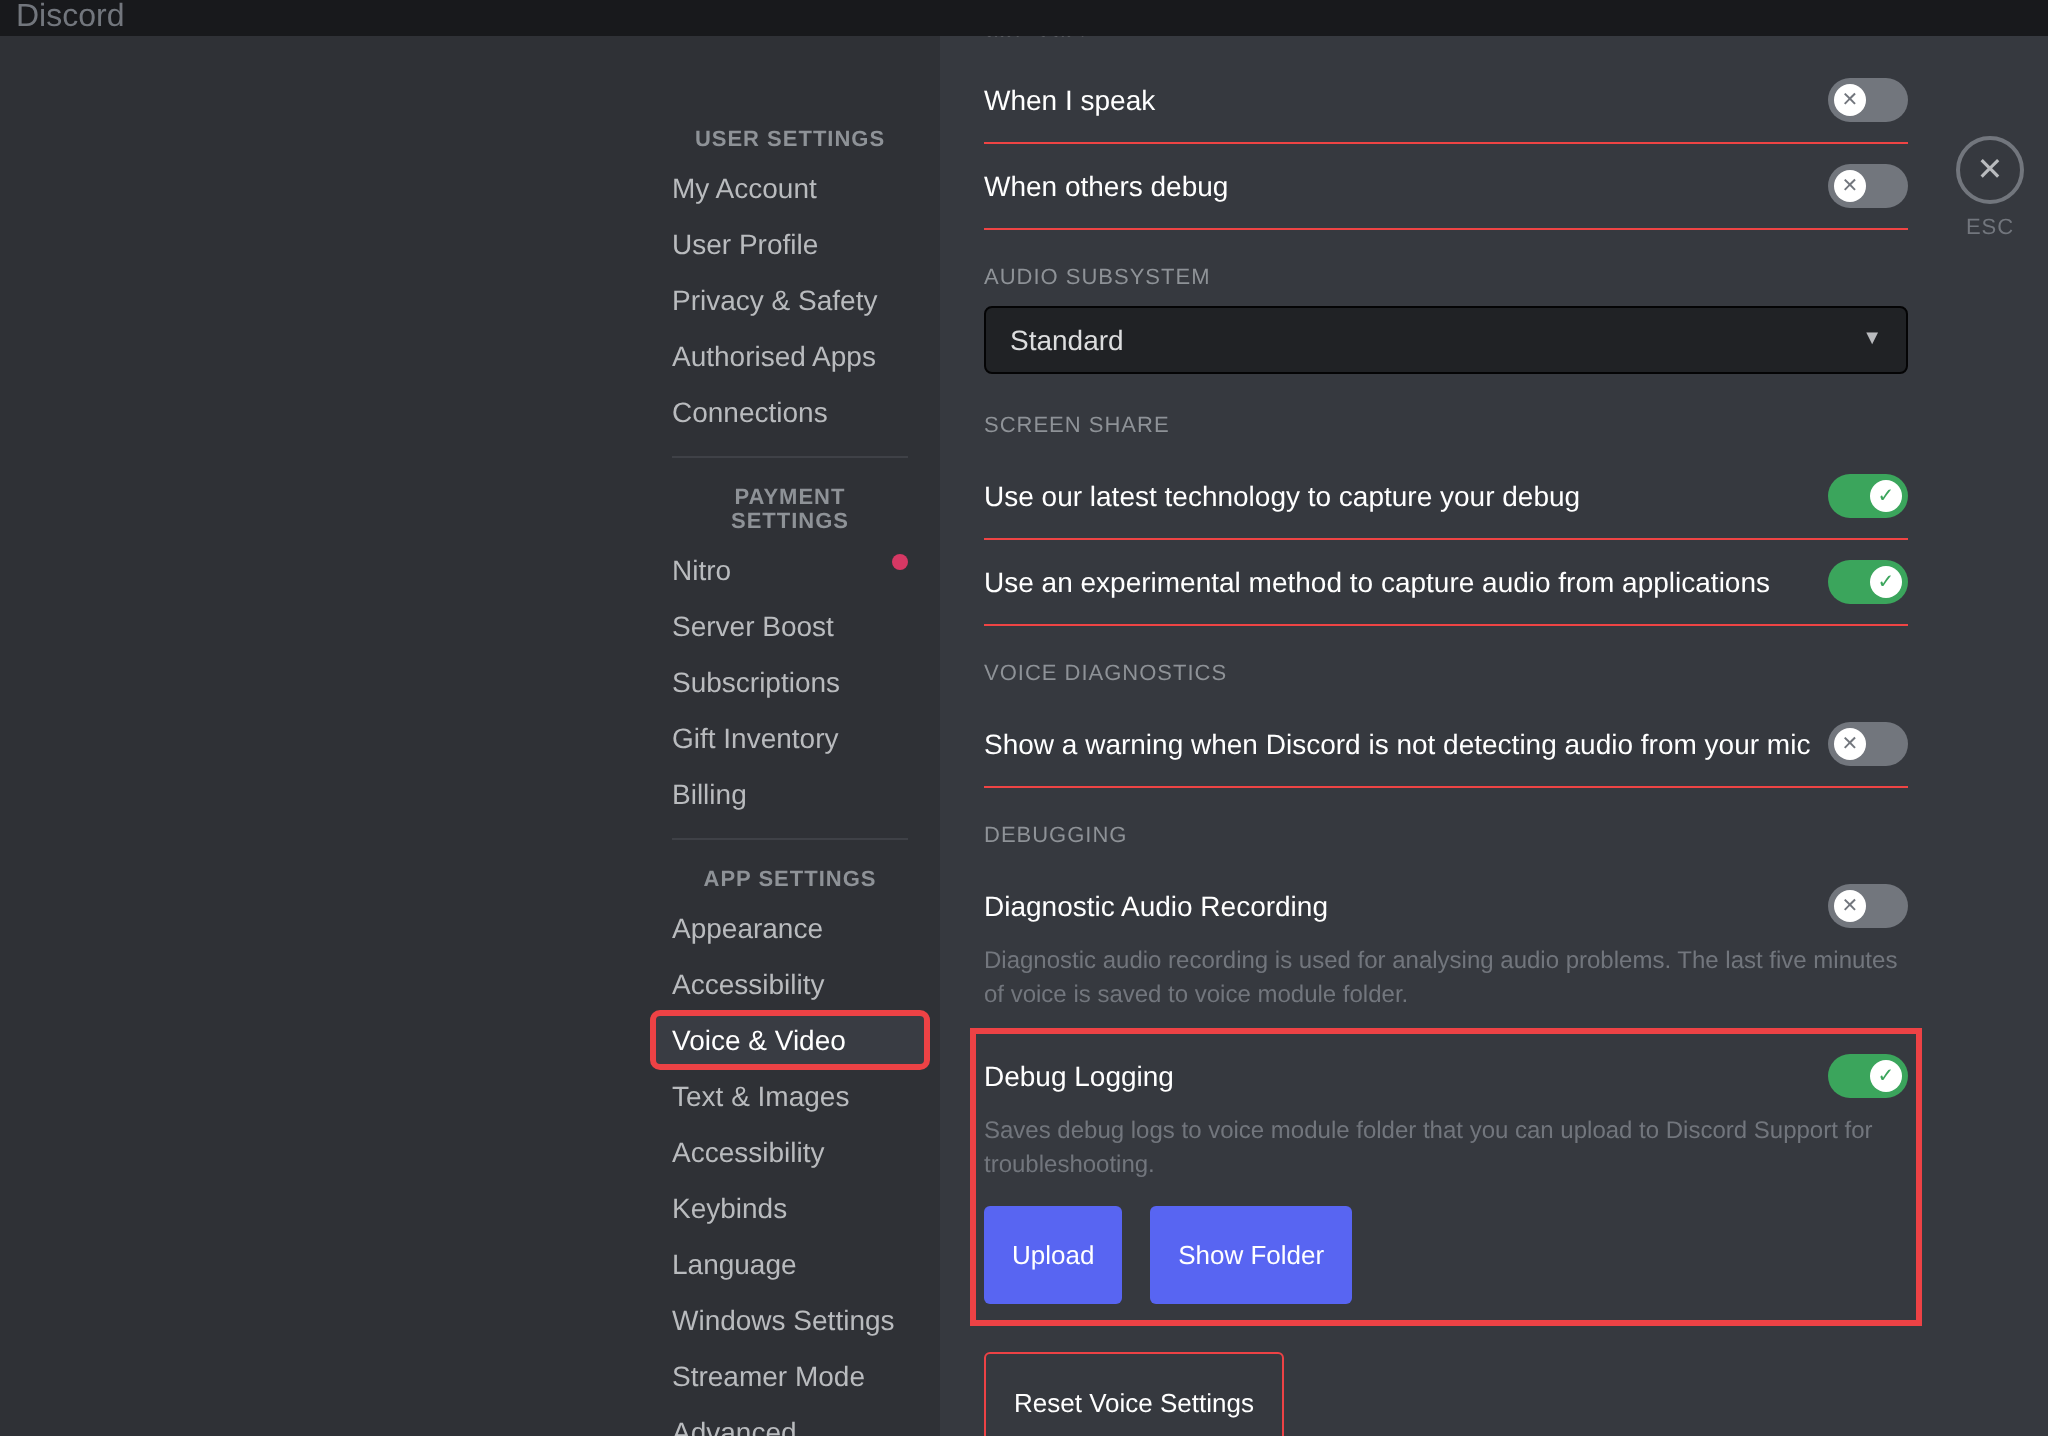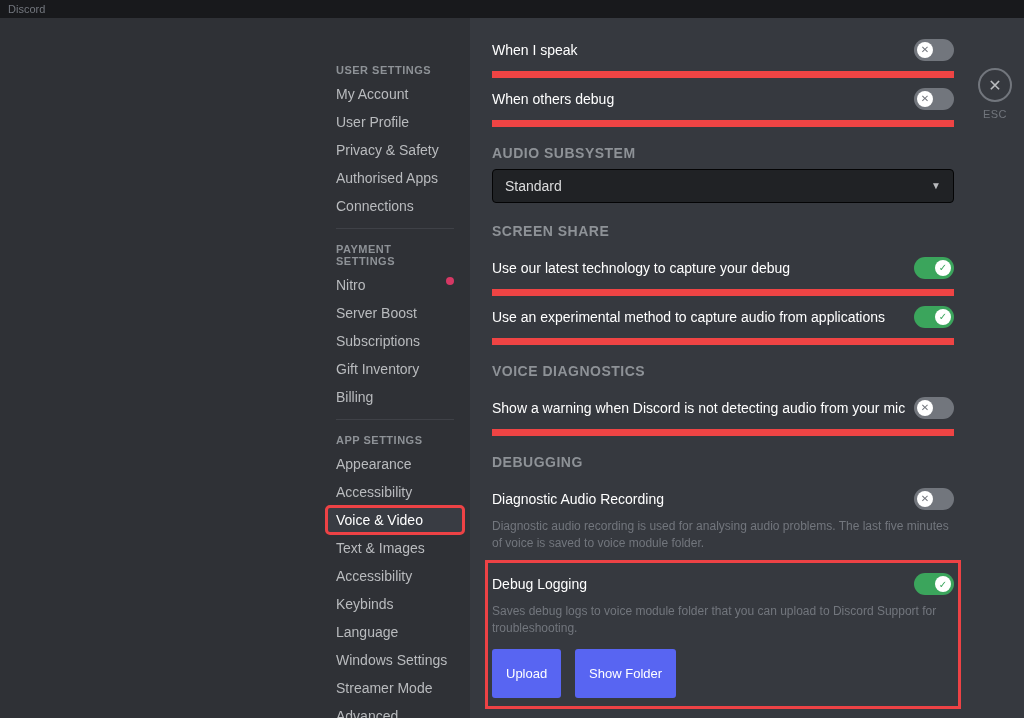--- a/index.html
+++ b/index.html
@@ -1,31 +1,31 @@
 <!DOCTYPE html>
 <html><head>
 <meta charset="utf-8">
 <style>
   * { box-sizing: border-box; margin: 0; padding: 0; }
   html, body { width: 1024px; height: 718px; overflow: hidden; font-family: "Helvetica Neue", Arial, sans-serif; background: #202225; color: #dcddde; font-size: 14px; }
-  .titlebar { height: 18px; background: #18191c; color: #72767d; font-size: 11px; padding-left: 8px; line-height: 18px; }
+  .titlebar { height: 18px; background: #18191c; color: #72767d; font-size: 16px; padding-left: 8px; line-height: 18px; }
   .app { display: flex; height: calc(100% - 18px); background: #36393f; position: relative; }
   .left-gutter { width: 320px; background: #2f3136; }
   .sidebar { width: 150px; background: #2f3136; padding: 40px 6px 10px 6px; overflow: hidden; }
-  .section-header { color: #8e9297; font-size: 11px; font-weight: 700; letter-spacing: .5px; padding: 6px 10px 4px; text-transform: uppercase; }
+  .section-header { color: #8e9297; font-size: 11px; font-weight: 700; letter-spacing: .5px; padding: 6px 10px 4px; text-transform: uppercase; text-align: center; }
   .nav-item { color: #b9bbbe; font-size: 14px; padding: 6px 10px; border-radius: 4px; cursor: pointer; display: flex; justify-content: space-between; }
   .nav-item.selected { background: #393c43; color: #fff; }
   .nav-item.highlight { outline: 3px solid #ed4245; outline-offset: -2px; }
   .nitro-badge { width: 8px; height: 8px; border-radius: 50%; background: #d63864; }
   .divider { height: 1px; background: #3f4147; margin: 8px 10px; }
 
   .content { flex: 1; background: #36393f; overflow: hidden; position: relative; }
   .content-inner { position: absolute; left: 22px; right: 70px; top: -10px; }
-  .section-title { color: #8e9297; font-size: 14px; font-weight: 700; letter-spacing: .5px; text-transform: uppercase; margin-bottom: 8px; }
-  .row { display: flex; align-items: center; justify-content: space-between; padding: 10px 0; border-bottom: 7px solid #ef4444; }
+  .section-title { color: #8e9297; font-size: 11px; font-weight: 400; letter-spacing: .5px; text-transform: uppercase; margin-bottom: 8px; }
+  .row { display: flex; align-items: center; justify-content: space-between; padding: 10px 0; border-bottom: 1px solid #ef4444; }
   .row:last-child { border-bottom: none; }
   .row-label { color: #fff; font-size: 14px; }
   .desc { color: #b9bbbe; font-size: 12px; line-height: 1.4; margin-top: -2px; margin-bottom: 6px; }
   .small-desc { color: #72767d; font-size: 12px; line-height: 1.4; margin-top: 6px; }
 
   .toggle { width: 40px; height: 22px; border-radius: 11px; position: relative; cursor: pointer; flex-shrink: 0; }
   .toggle.off { background: #72767d; }
   .toggle.on  { background: #3ba55c; }
   .toggle .knob { width: 16px; height: 16px; border-radius: 50%; background: #fff; position: absolute; top: 3px; display: flex; align-items: center; justify-content: center; font-size: 10px; }
   .toggle.off .knob { left: 3px; color: #72767d; }

